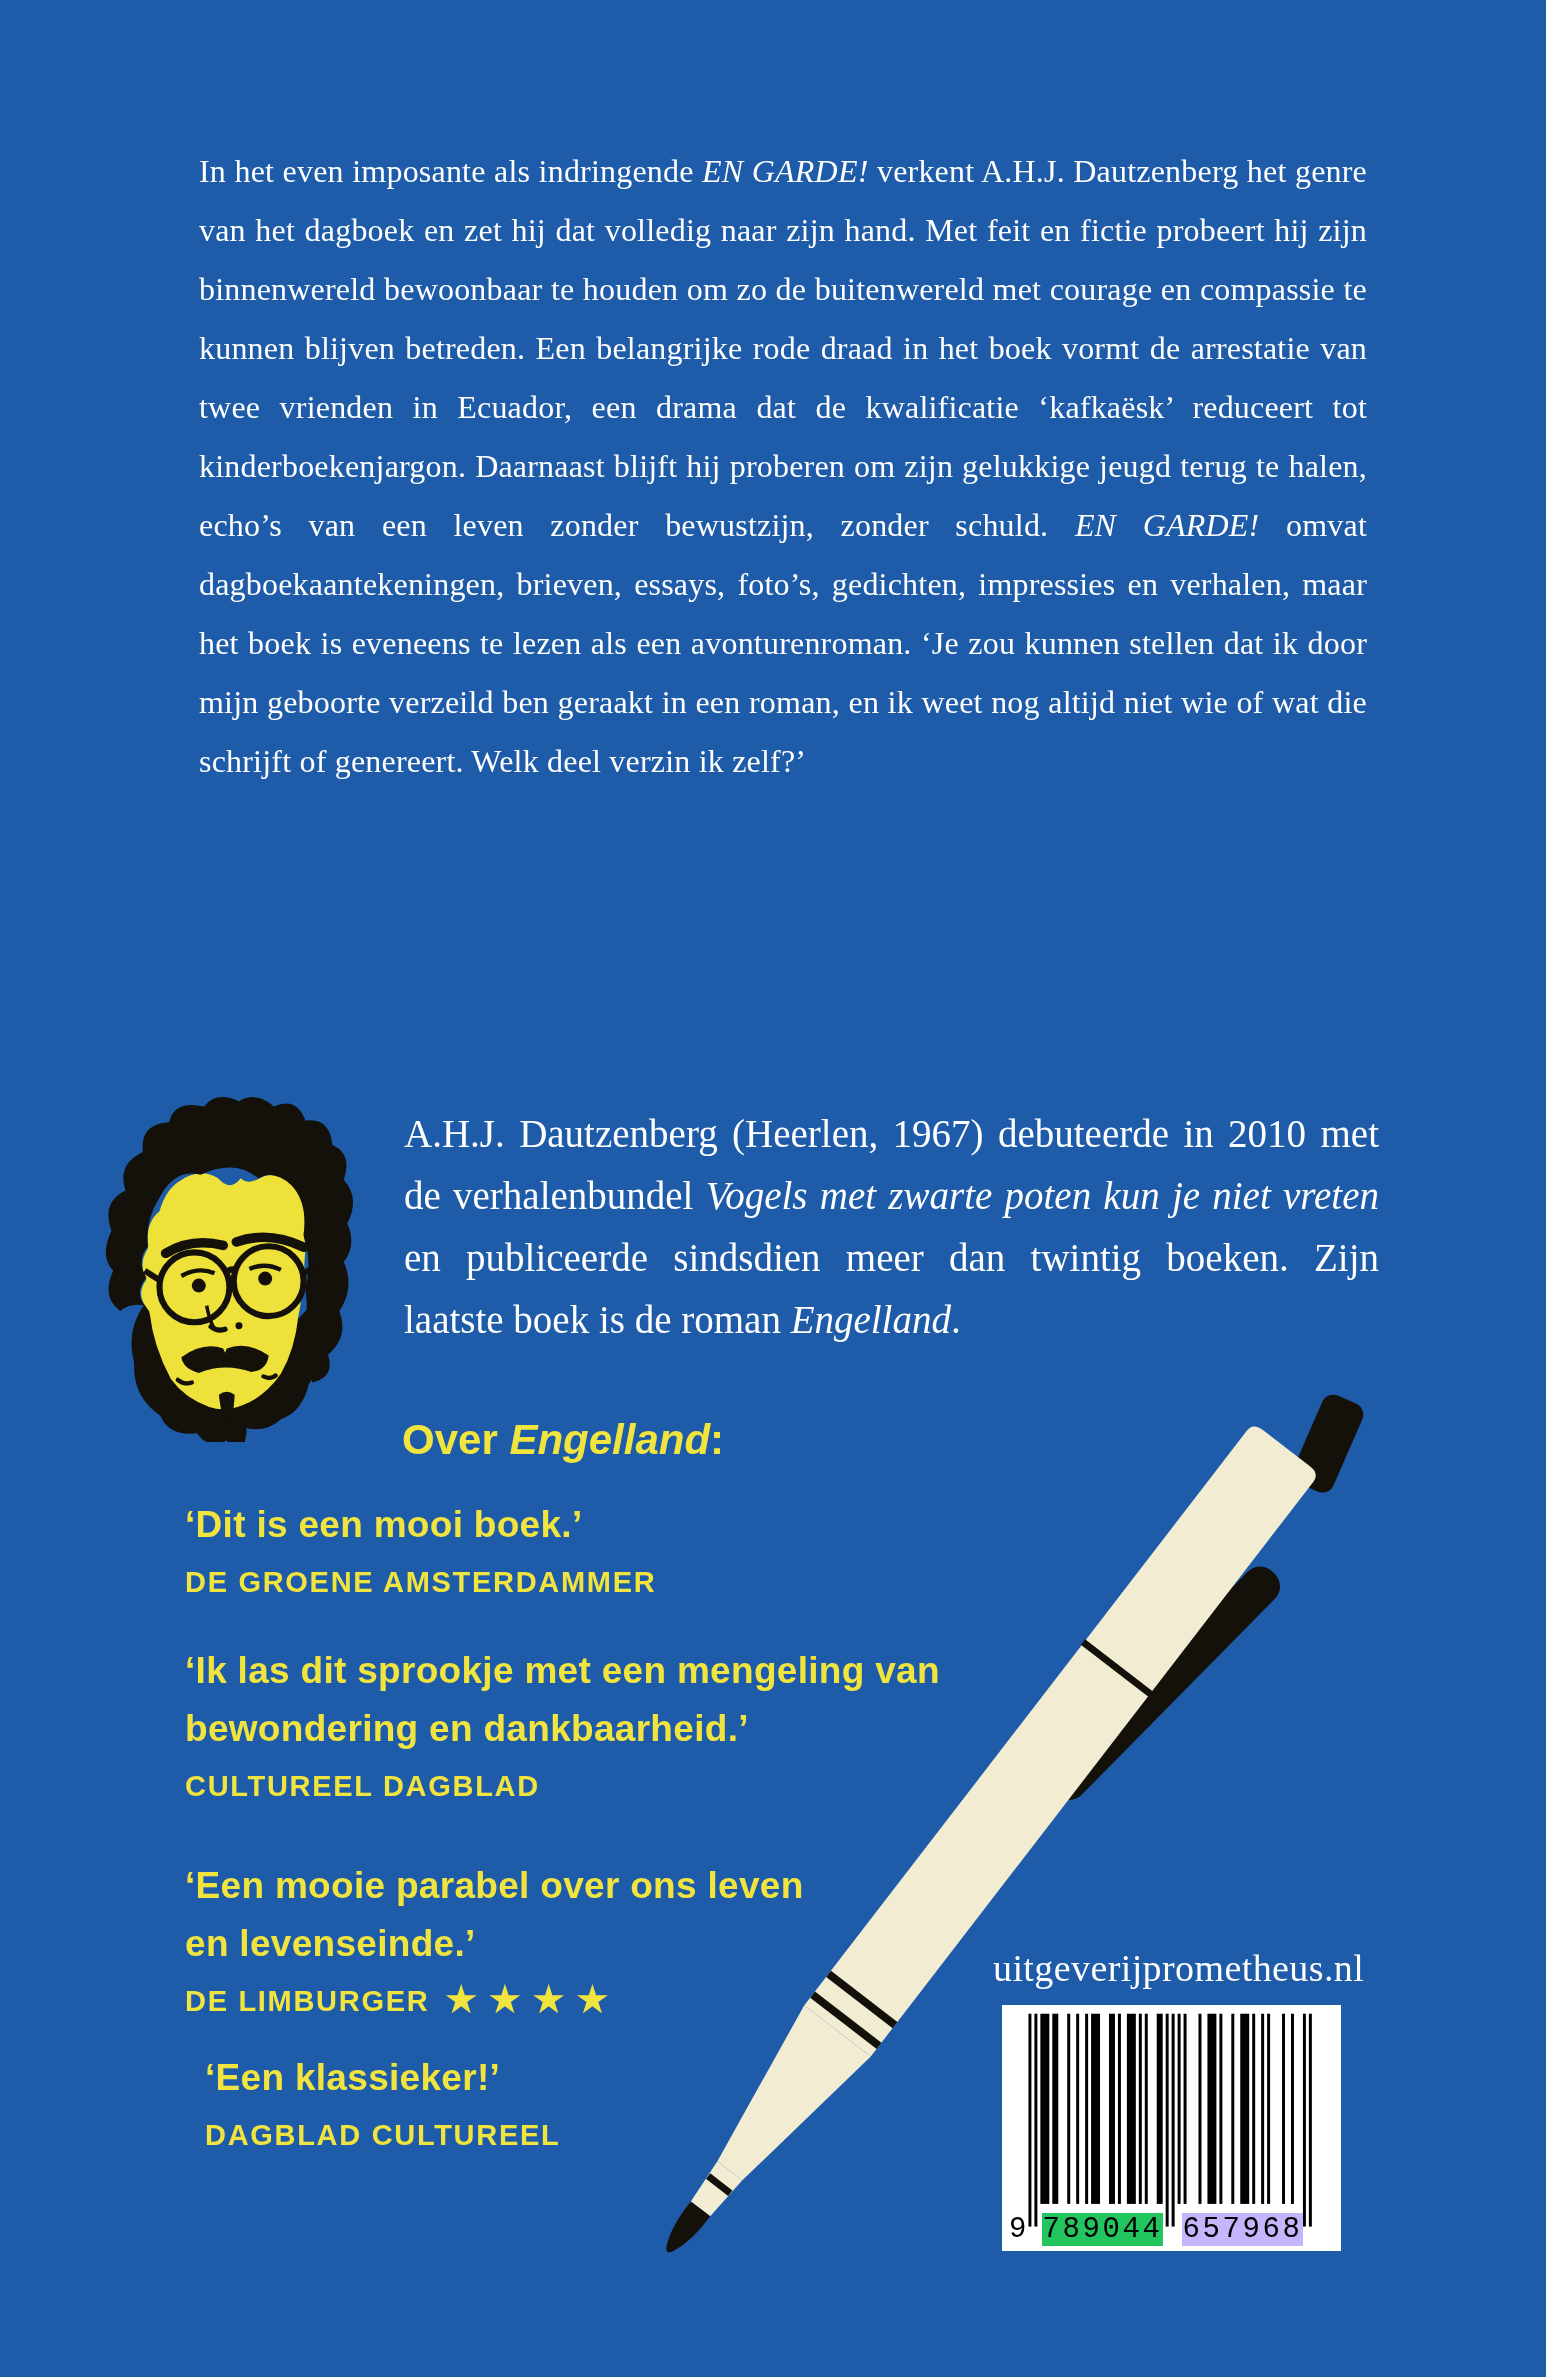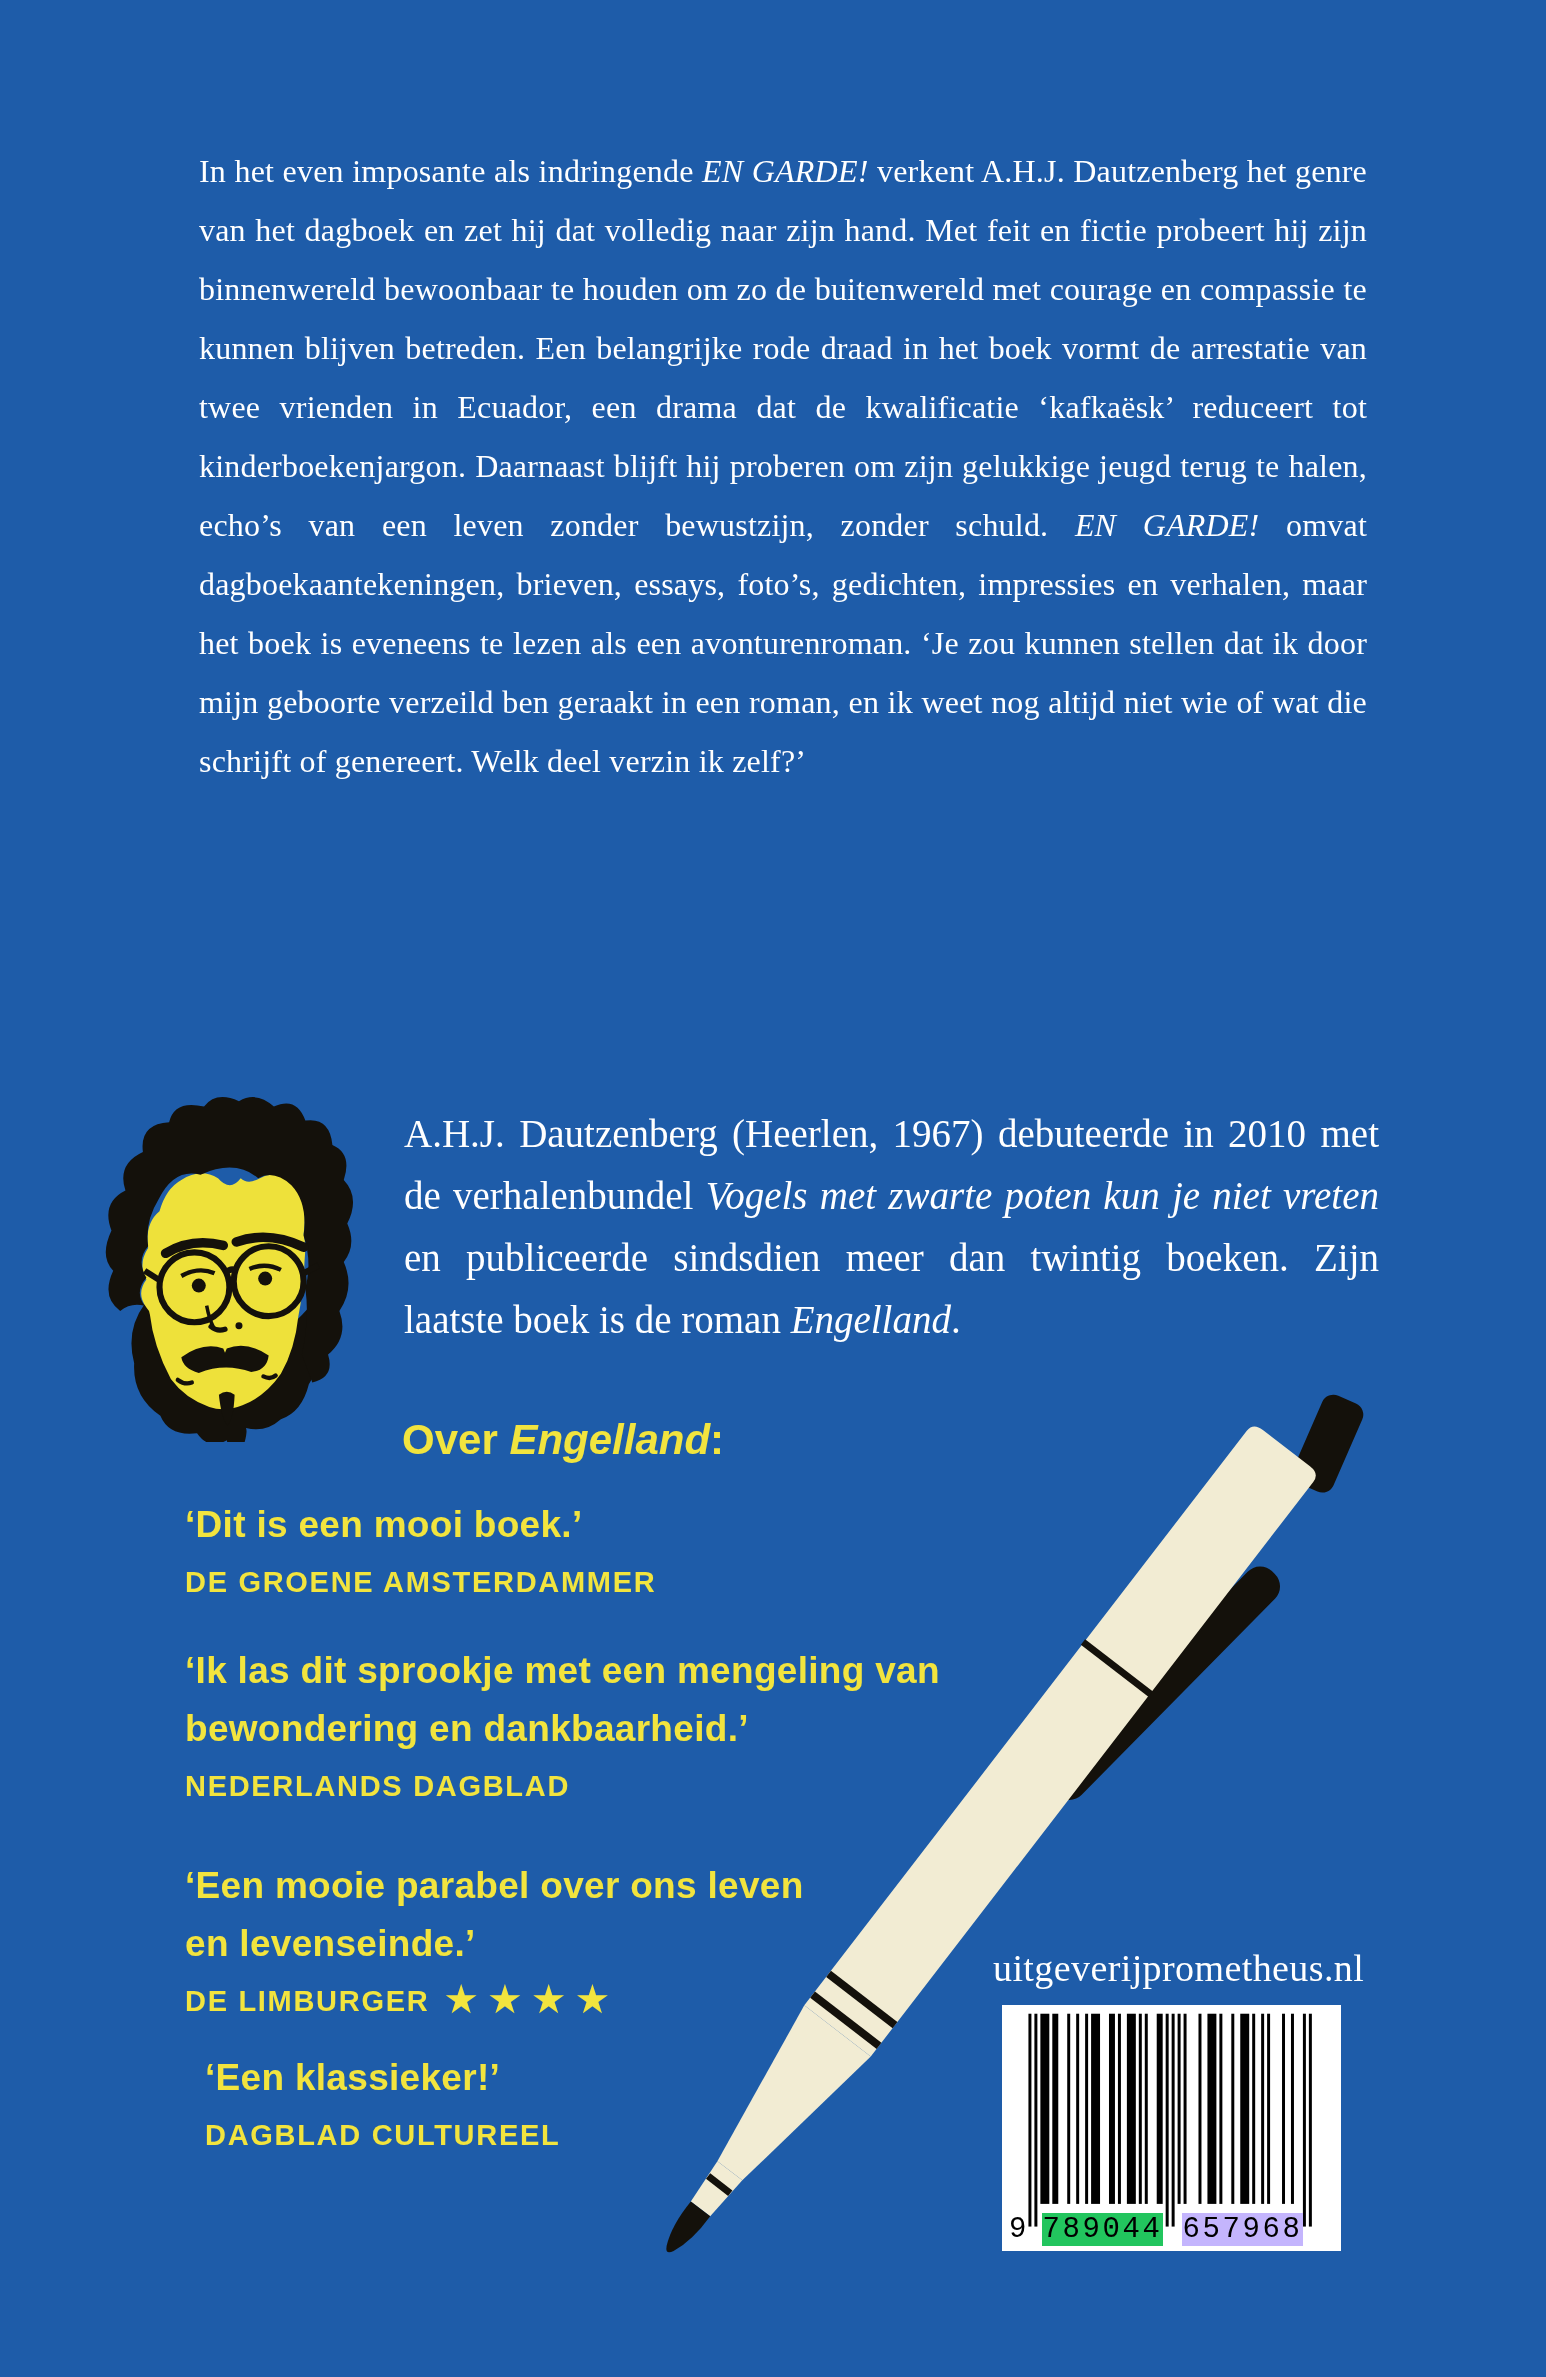--- a/index.html
+++ b/index.html
@@ -141,21 +141,21 @@
     <div class="quote-text">‘Dit is een mooi boek.’</div>
     <div class="quote-source">
       <span>DE GROENE AMSTERDAMMER</span>
     </div>
   </div>
 
   <div class="quote-block" style="top:1642px;">
     <div class="quote-text">‘Ik las dit sprookje met een mengeling van</div>
     <div class="quote-text">bewondering en dankbaarheid.’</div>
     <div class="quote-source">
-      <span>NEDERLANDS DAGBLAD</span>
+      <span>CULTUREEL DAGBLAD</span>
     </div>
   </div>
 
   <div class="quote-block" style="top:1857px;">
     <div class="quote-text">‘Een mooie parabel over ons leven</div>
     <div class="quote-text">en levenseinde.’</div>
     <div class="quote-source">
       <span>DE LIMBURGER</span>
       <span class="stars">★★★★</span>
     </div>

